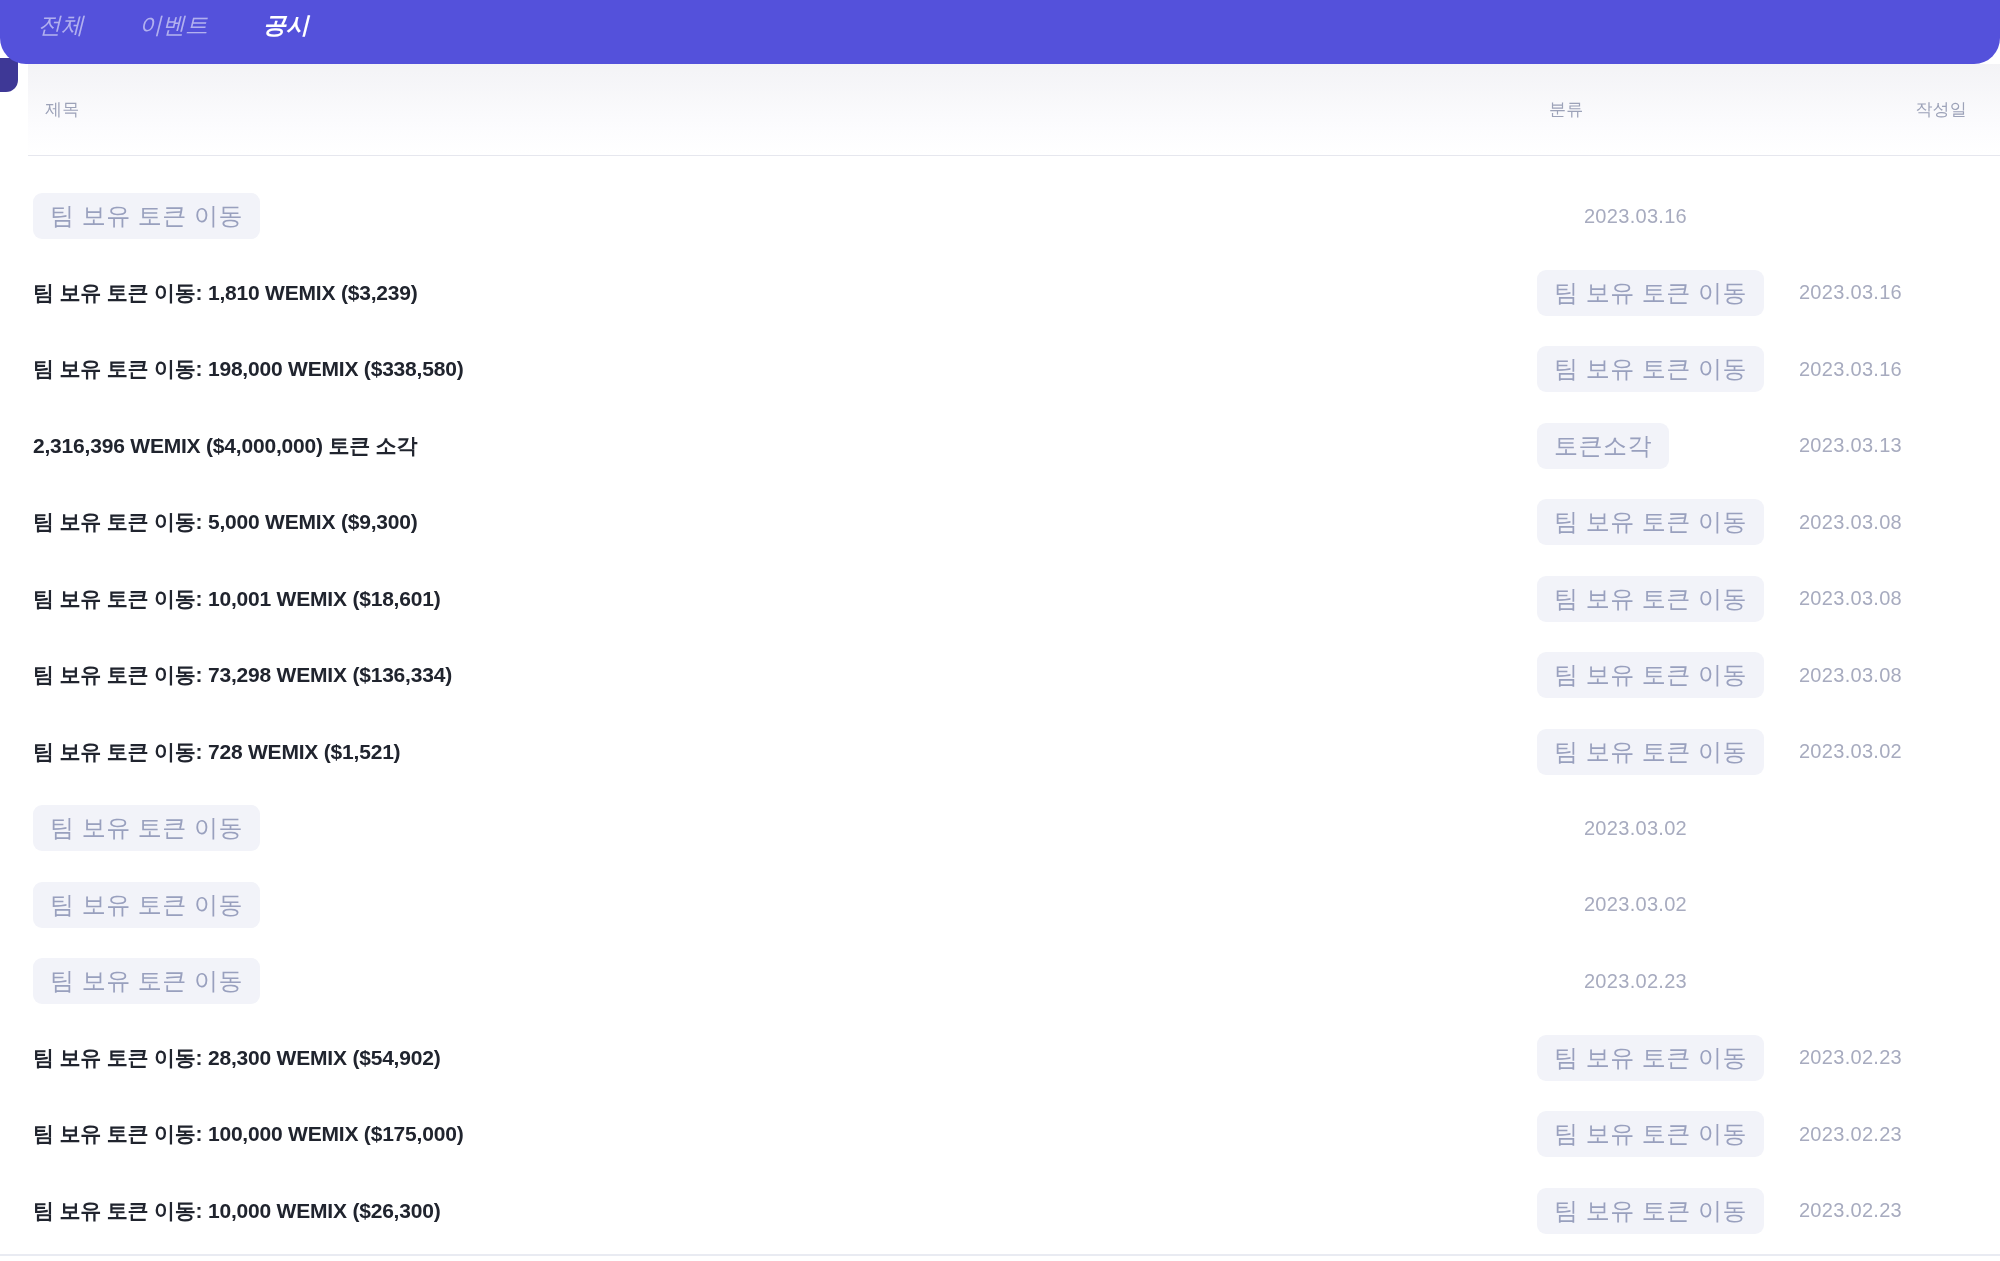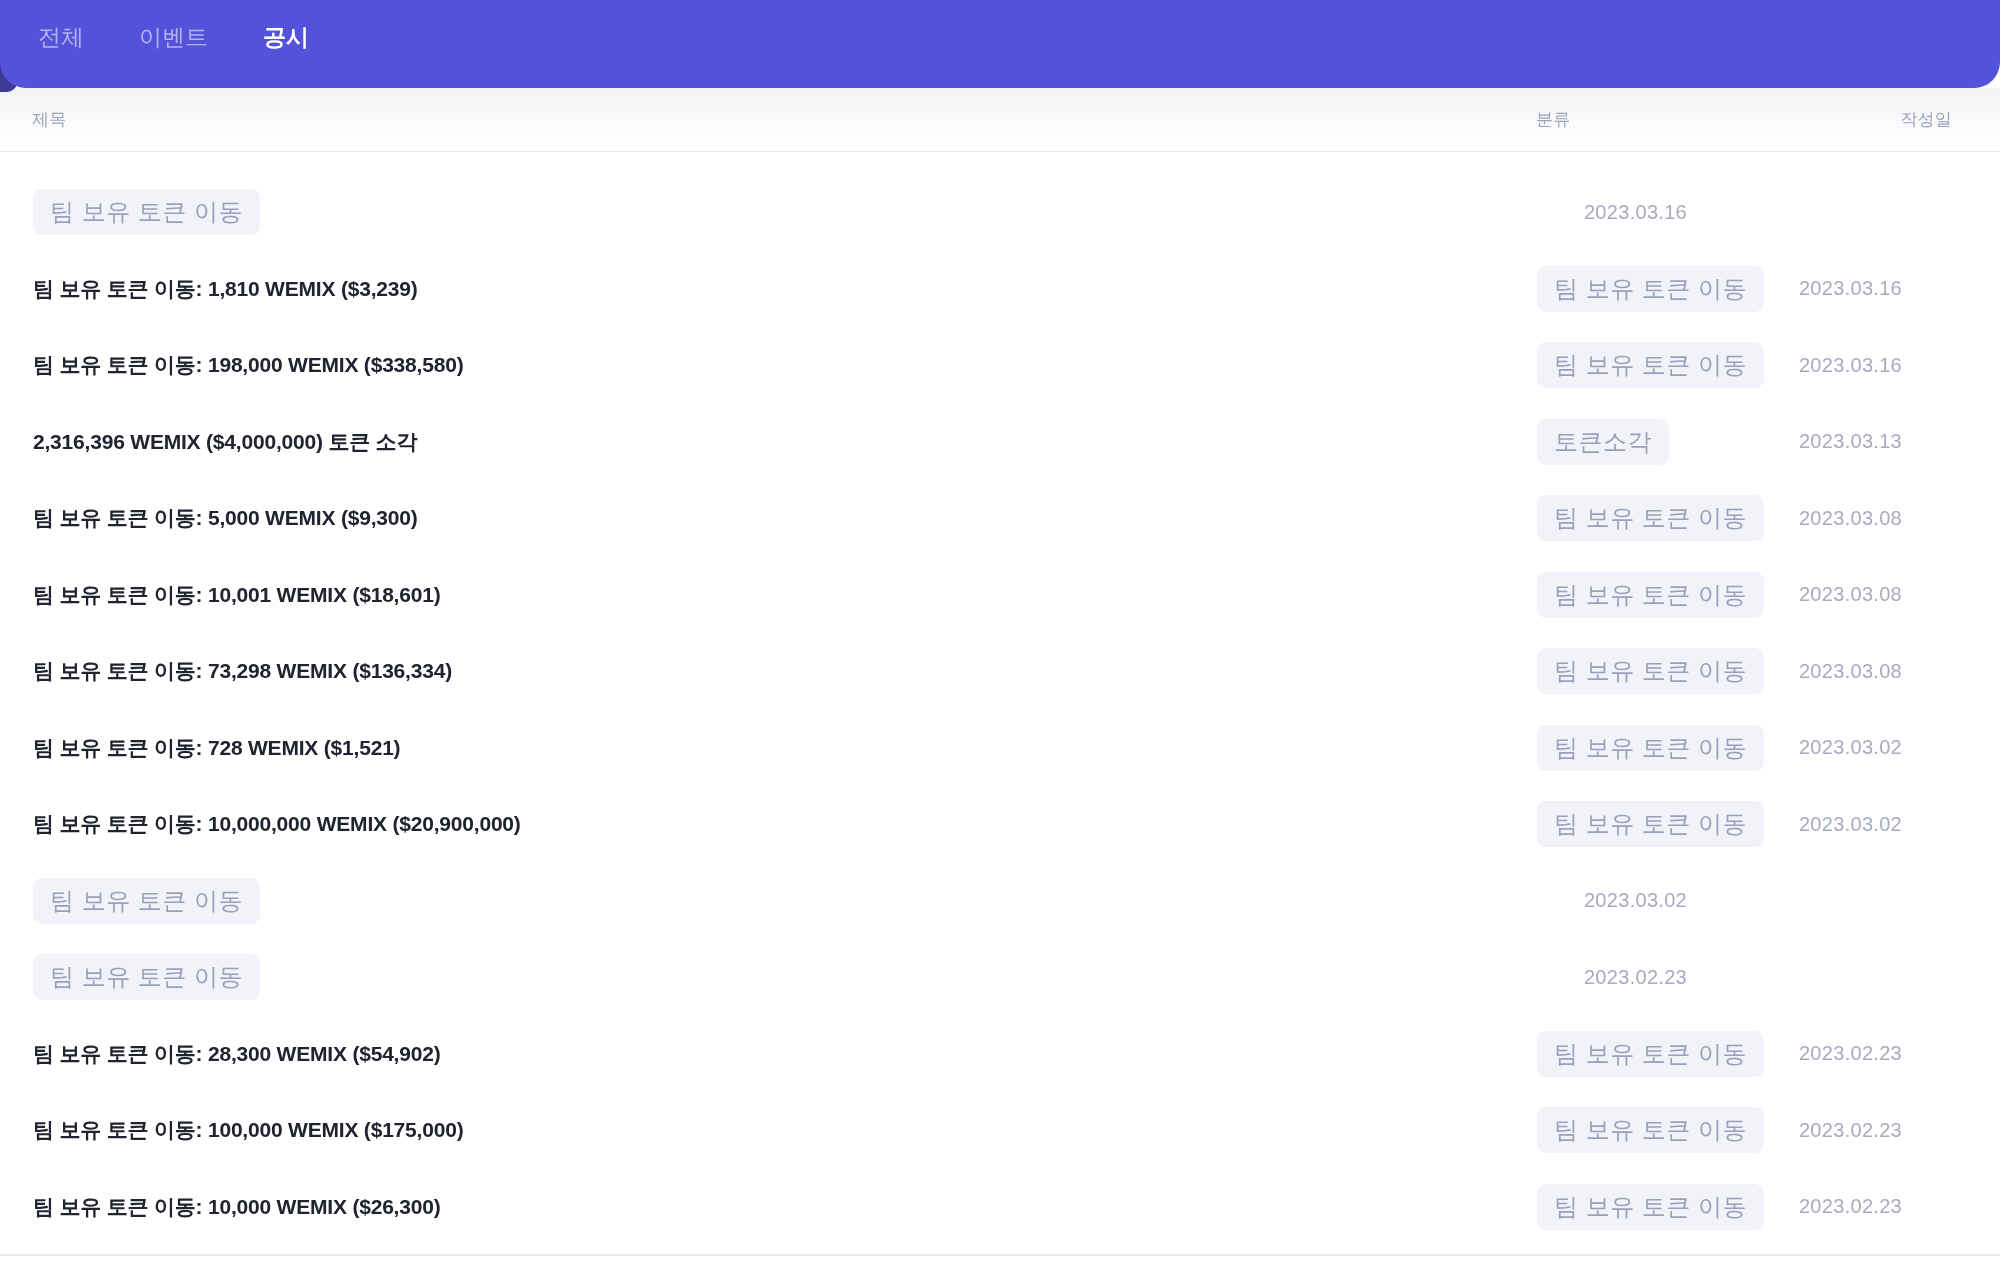--- a/index.html
+++ b/index.html
@@ -14,51 +14,53 @@
     position: absolute;
     left: 0; top: 58px;
     width: 18px; height: 34px;
     background: var(--notch, #3E3896);
     border-radius: 0 0 12px 0;
     z-index: 1;
   }
   .tab-header {
     position: relative;
     z-index: 2;
-    height: 88px;
+    height: 64px;
     background: var(--header-bg, #5451DB);
     border-radius: 0 0 26px 26px;
     display: flex;
     align-items: center;
     padding: 0 0 13px 38px;
     gap: 55px;
+    font-style: italic;
   }
   .tab {
     font-size: 23px;
     font-weight: 500;
     color: rgba(255,255,255,0.55);
     cursor: pointer;
     white-space: nowrap;
   }
   .tab.active {
     color: var(--tab-active, #ffffff);
     font-weight: 700;
   }
 
   
   .table-wrap { width: 100%; }
 
   .thead {
-    height: 64px;
+    height: 92px;
     display: grid;
     grid-template-columns: 1504px 213px 1fr;
     align-items: center;
-    padding: 0 32px;
+    padding: 0 17px;
     background: linear-gradient(180deg, #f3f3f6 0%, #fcfcfe 70%, #ffffff 100%);
     border-bottom: 1px solid #e6e7ee;
+    margin-left: 28px;
   }
   .th {
     font-size: 17px;
     font-weight: 500;
     color: #9ca2b8;
     letter-spacing: 0.2px;
   }
   .th.col-date { text-align: right; padding-right: 16px; }
 
   .tbody { padding-top: 22px; }
@@ -183,21 +185,20 @@
 
   <div class="row">
     <div class="cell-title">팀 보유 토큰 이동: 728 WEMIX ($1,521)</div>
     <div class="cell-cat">
       <span class="badge">팀 보유 토큰 이동</span>
     </div>
     <div class="cell-date">2023.03.02</div>
   </div>
 
   <div class="row">
-    <div class="cell-title">팀 보유 토큰 이동: 10,000,000 WEMIX ($20,900,000)</div>
     <div class="cell-cat">
       <span class="badge">팀 보유 토큰 이동</span>
     </div>
     <div class="cell-date">2023.03.02</div>
   </div>
 
   <div class="row">
     <div class="cell-cat">
       <span class="badge">팀 보유 토큰 이동</span>
     </div>

